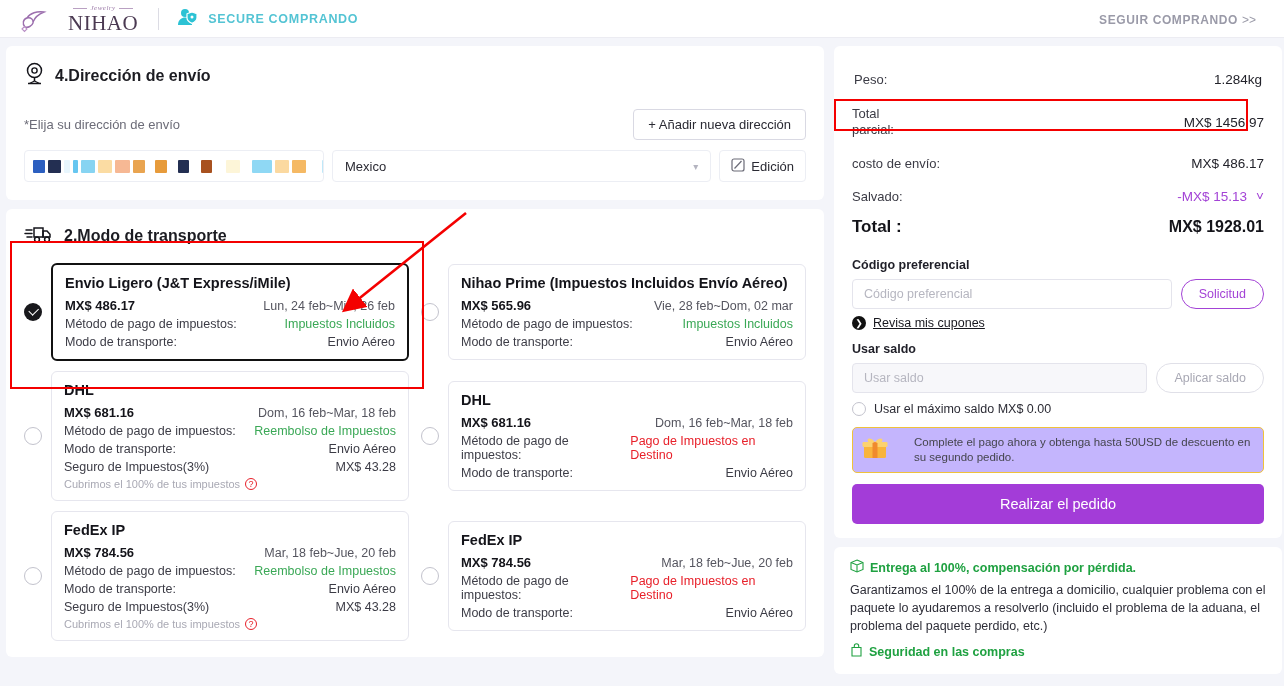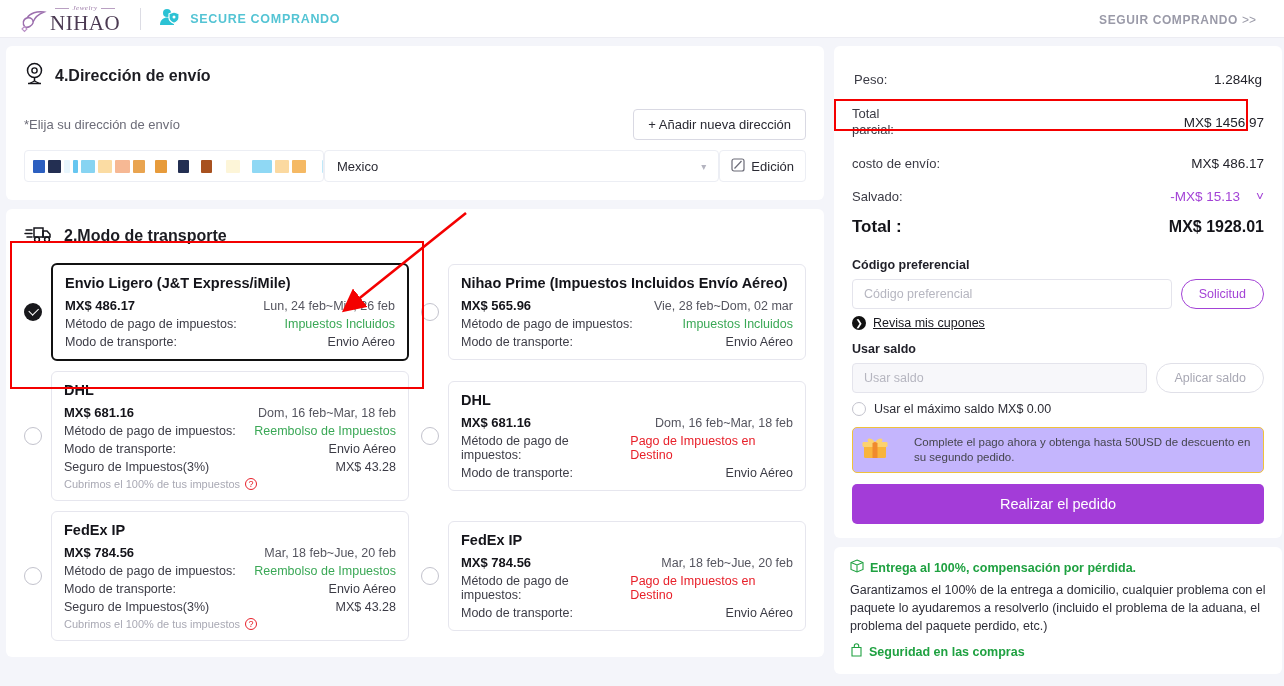--- a/index.html
+++ b/index.html
@@ -11,21 +11,21 @@
   }
   body { position: relative; }
 
   
   .header {
     height: 38px; background: #ffffff;
     display: flex; align-items: center;
     padding: 0 28px 0 18px;
     border-bottom: 1px solid #ececf2;
   }
-  .logo-wrap { display: flex; align-items: flex-end; gap: 2px; }
+  .logo-wrap { display: flex; align-items: flex-end; gap: 20px; }
   .logo-mark { width: 30px; height: 26px; position: relative; }
   .logo-text-block { display: flex; flex-direction: column; align-items: center; line-height: 1; }
   .logo-script {
     font-family: "Liberation Serif", serif;
     font-size: 7px; font-style: italic; color: #9c7aa8;
     letter-spacing: .5px; margin-bottom: 1px;
     display: flex; align-items: center; gap: 3px;
   }
   .logo-script::before, .logo-script::after {
     content: ""; width: 14px; height: 1px; background: #b9a0c2; display: block;
@@ -65,21 +65,21 @@
   .addr-row1 {
     display: flex; align-items: center; justify-content: space-between;
     margin-top: 20px;
   }
   .addr-hint { font-size: 13px; color: #6c6c78; }
   .btn-add {
     border: 1px solid #d9d9e3; background: #fff; border-radius: 4px;
     font-size: 13px; color: #2a2a33; padding: 7px 14px; cursor: pointer;
     font-family: "Liberation Sans", sans-serif;
   }
-  .addr-row2 { display: flex; align-items: stretch; margin-top: 10px; }
+  .addr-row2 { display: flex; align-items: stretch; gap: 8px; margin-top: 10px; }
   .addr-redacted {
     flex: 0 0 300px; border: 1px solid #eceef4; border-radius: 4px;
     background: #fff; display: flex; align-items: center; gap: 3px;
     padding: 0 8px; height: 32px; overflow: hidden;
   }
   .blk { height: 13px; border-radius: 1px; flex: none; }
   .country-sel {
     flex: 1; border: 1px solid #eceef4; border-radius: 4px; background: #fff;
     display: flex; align-items: center; justify-content: space-between;
     padding: 0 12px; height: 32px;
@@ -146,21 +146,21 @@
   
   .sum-card { padding: 16px 18px 14px 18px; position: relative; }
   .sum-title { font-size: 16px; font-weight: bold; color: #15151b; }
   .sum-row {
     display: flex; justify-content: space-between; align-items: center;
     font-size: 13px; color: #3b3b45; padding: 9px 0;
   }
   .sum-row.weight { padding: 10px 2px; }
   .sum-lbl-2 { line-height: 16px; }
   .sum-val { font-size: 13.5px; color: #23232b; }
-  .sum-val.save { color: #a343d6; display: flex; align-items: center; gap: 16px; }
+  .sum-val.save { color: #a343d6; display: flex; align-items: center; gap: 9px; }
   .sum-row.total { padding-top: 4px; }
   .sum-row.total .lbl { font-size: 17px; font-weight: bold; color: #14141a; }
   .sum-row.total .val { font-size: 16px; font-weight: bold; color: #14141a; }
   #hl-peso { left: 0px; top: 53px; width: 414px; height: 32px; }
 
   .fld-label { font-size: 12.5px; font-weight: bold; color: #1f1f28; margin-top: 12px; }
   .fld-row { display: flex; gap: 9px; margin-top: 7px; align-items: center; }
   .txtin {
     flex: 1; height: 30px; border: 1px solid #e4e4ec; border-radius: 4px;
     padding: 0 11px; font-size: 12.5px; color: #2b2b33; background: #fff;

